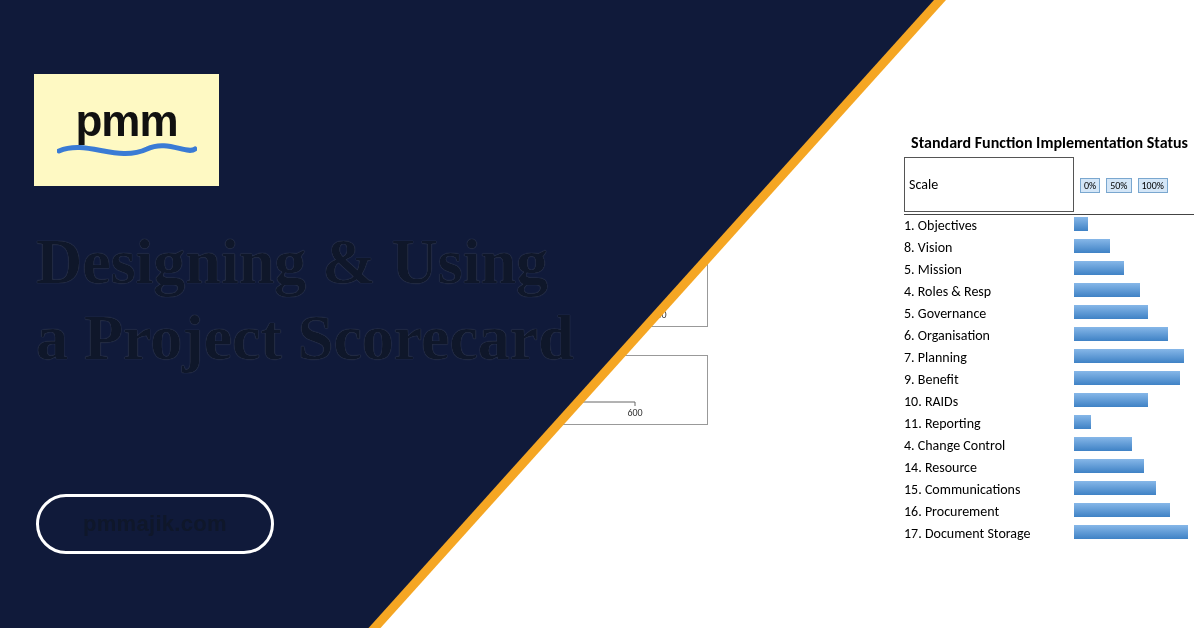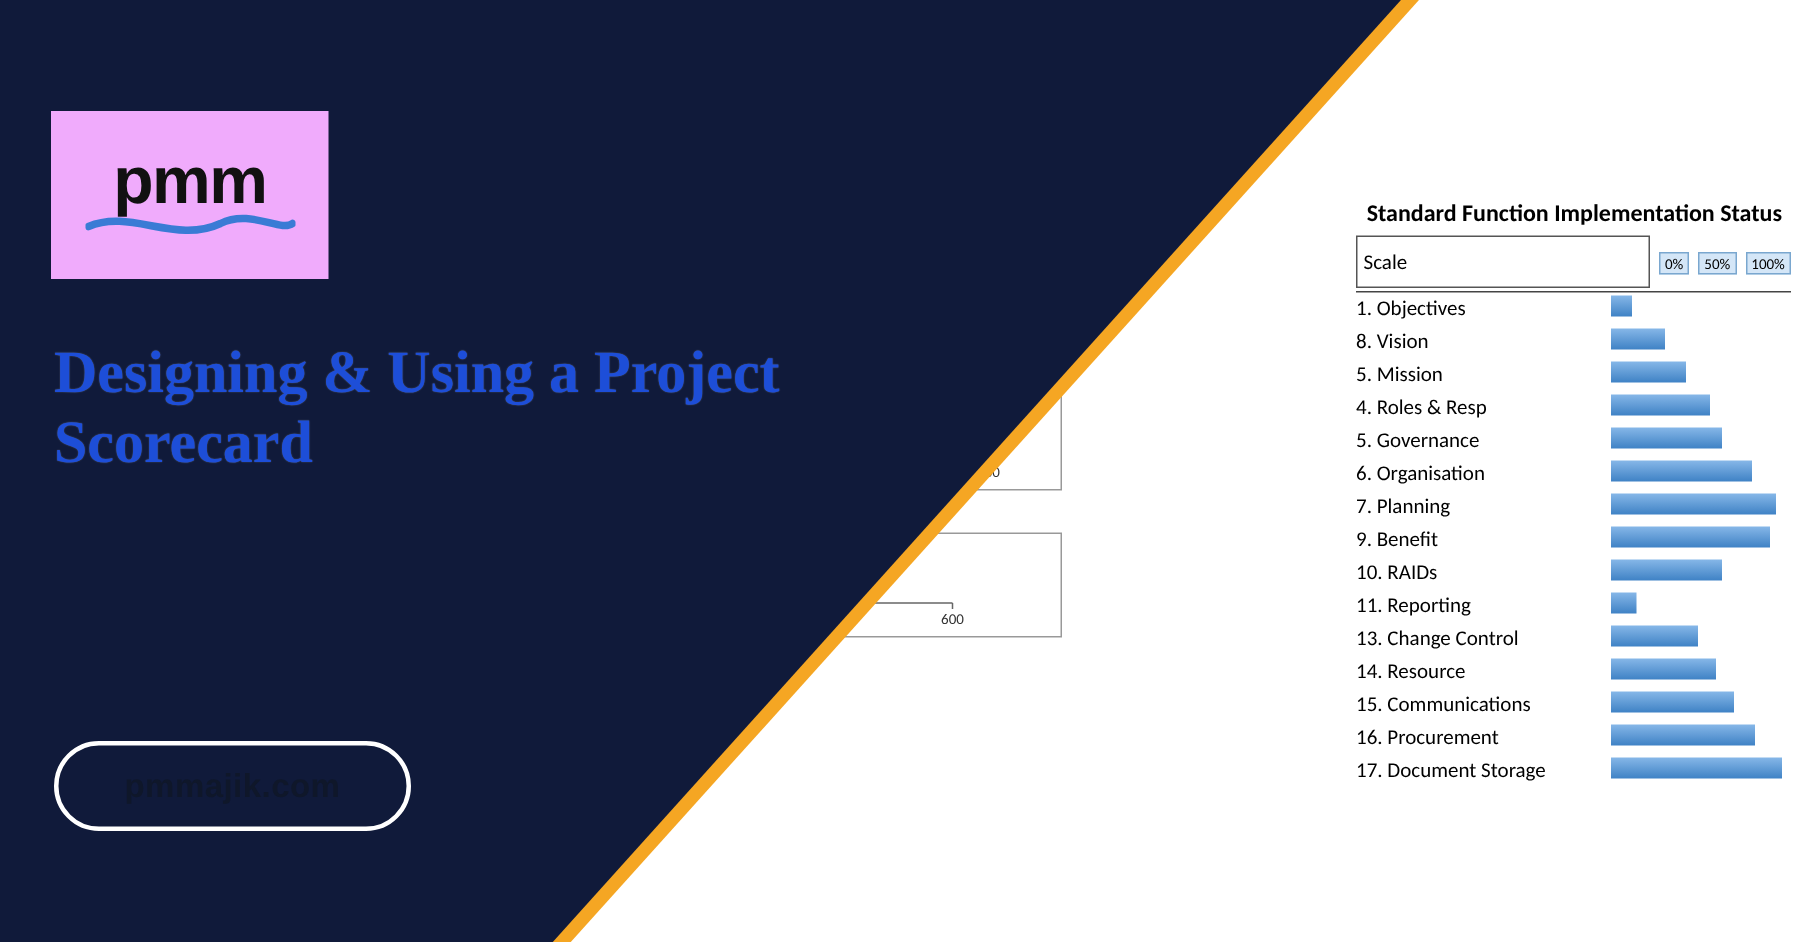--- a/index.html
+++ b/index.html
@@ -16,34 +16,34 @@
   .blue  { background: #33bdf2; }
   .mid { position: relative; margin-top: 30px; height: 460px; }
   .ht-title { position: absolute; left: 430px; top: 0; font-size: 15px; font-weight: 700; }
   .sfis-title { position: absolute; right: 12px; top: 0; font-size: 16px; font-weight: 700; }
   .barcharts { position: absolute; left: 430px; top: 26px; }
   .barchart { border: 1px solid #999; padding: 6px 8px 2px 8px; margin-bottom: 28px; background: #fff; display:flex; align-items:flex-start;}
   .bc-labels { font-size: 12px; line-height: 14px; color: #333; padding-right: 6px; }
   .bc-svg { display:block; }
   .sfis { position: absolute; right: 6px; top: 24px; font-size: 14px; }
   .sfis-head { display:flex; align-items:center; border-bottom: 1px solid #444; padding-bottom:2px; margin-bottom:2px;}
-  .sfis-head .scale-label { width: 196px; border:1px solid #555; padding:8px 4px; font-weight:400;}
+  .sfis-head .scale-label { width: 170px; border:1px solid #555; padding:18px 4px; font-weight:400;}
   .tick { font-size:10px; background:#d4e6f7; border:1px solid #7aa7cf; padding:0 3px; margin-left:6px;}
   .sfis-row { display:flex; align-items:flex-start; height:22px; }
   .sfis-row .lbl { width: 170px; white-space: nowrap; }
   .sfis-row .bar-wrap { width: 120px; height: 14px; position:relative; }
   .sfis-row .bar { height: 14px; background: linear-gradient(180deg,#86b7e8,#3f82c5); }
   .diag { position:absolute; inset:0; overflow:hidden; pointer-events:none; }
   .diag .a { position:absolute; left:-400px; top:-60px; width: 1400px; height: 900px; background:#f5a623; transform: skewX(-42deg); transform-origin: top left; }
   .diag .b { position:absolute; left:-412px; top:-60px; width: 1400px; height: 900px; background:#101a3a; transform: skewX(-42deg); transform-origin: top left; }
   .overlay { position:absolute; inset:0; }
-  .logo-box { position:absolute; left:34px; top:74px; width:185px; height:112px; background:#f0abfc; display:flex; flex-direction:column; align-items:center; justify-content:center; }
+  .logo-box { position:absolute; left:34px; top:74px; width:185px; height:112px; background:#fef9c3; display:flex; flex-direction:column; align-items:center; justify-content:center; }
   .logo-text { font-family: Arial, sans-serif; font-weight:900; font-size:44px; letter-spacing:-1px; color:#111; line-height:0.9;}
   .logo-swoosh { width:140px; height:18px; }
-  .headline { position:absolute; left:36px; top:224px; color:#1d4ed8; font-family: Georgia, 'Times New Roman', serif; font-weight:700; font-size:40px; line-height:1.18; text-shadow: 0 0 1px rgba(255,255,255,0.3); width: 560px;}
+  .headline { position:absolute; left:36px; top:224px; color:#0f172a; font-family: Georgia, 'Times New Roman', serif; font-weight:700; font-size:64px; line-height:1.18; text-shadow: 0 0 1px rgba(255,255,255,0.3); width: 560px;}
   .pill { position:absolute; left:36px; bottom:74px; border:3px solid #fff; color:#0f172a; border-radius: 999px; padding: 14px 44px; font-family: Arial, sans-serif; font-weight:700; font-size:22px; letter-spacing:0.3px;}
 </style>
 </head>
 <body>
 
 <div class="stage">
 
   <div class="dashboard">
     <div class="dash-title">&lt;NAME&gt; PMO Implementation Status Dashboard: 29 Apr 2013</div>
 
@@ -188,21 +188,21 @@
                 <div class="bar" style="width: 62%;"></div>
               </div>
             </div>
             <div class="sfis-row">
               <div class="lbl">11. Reporting</div>
               <div class="bar-wrap">
                 <div class="bar" style="width: 14%;"></div>
               </div>
             </div>
             <div class="sfis-row">
-              <div class="lbl">13. Change Control</div>
+              <div class="lbl">4. Change Control</div>
               <div class="bar-wrap">
                 <div class="bar" style="width: 48%;"></div>
               </div>
             </div>
             <div class="sfis-row">
               <div class="lbl">14. Resource</div>
               <div class="bar-wrap">
                 <div class="bar" style="width: 58%;"></div>
               </div>
             </div>

